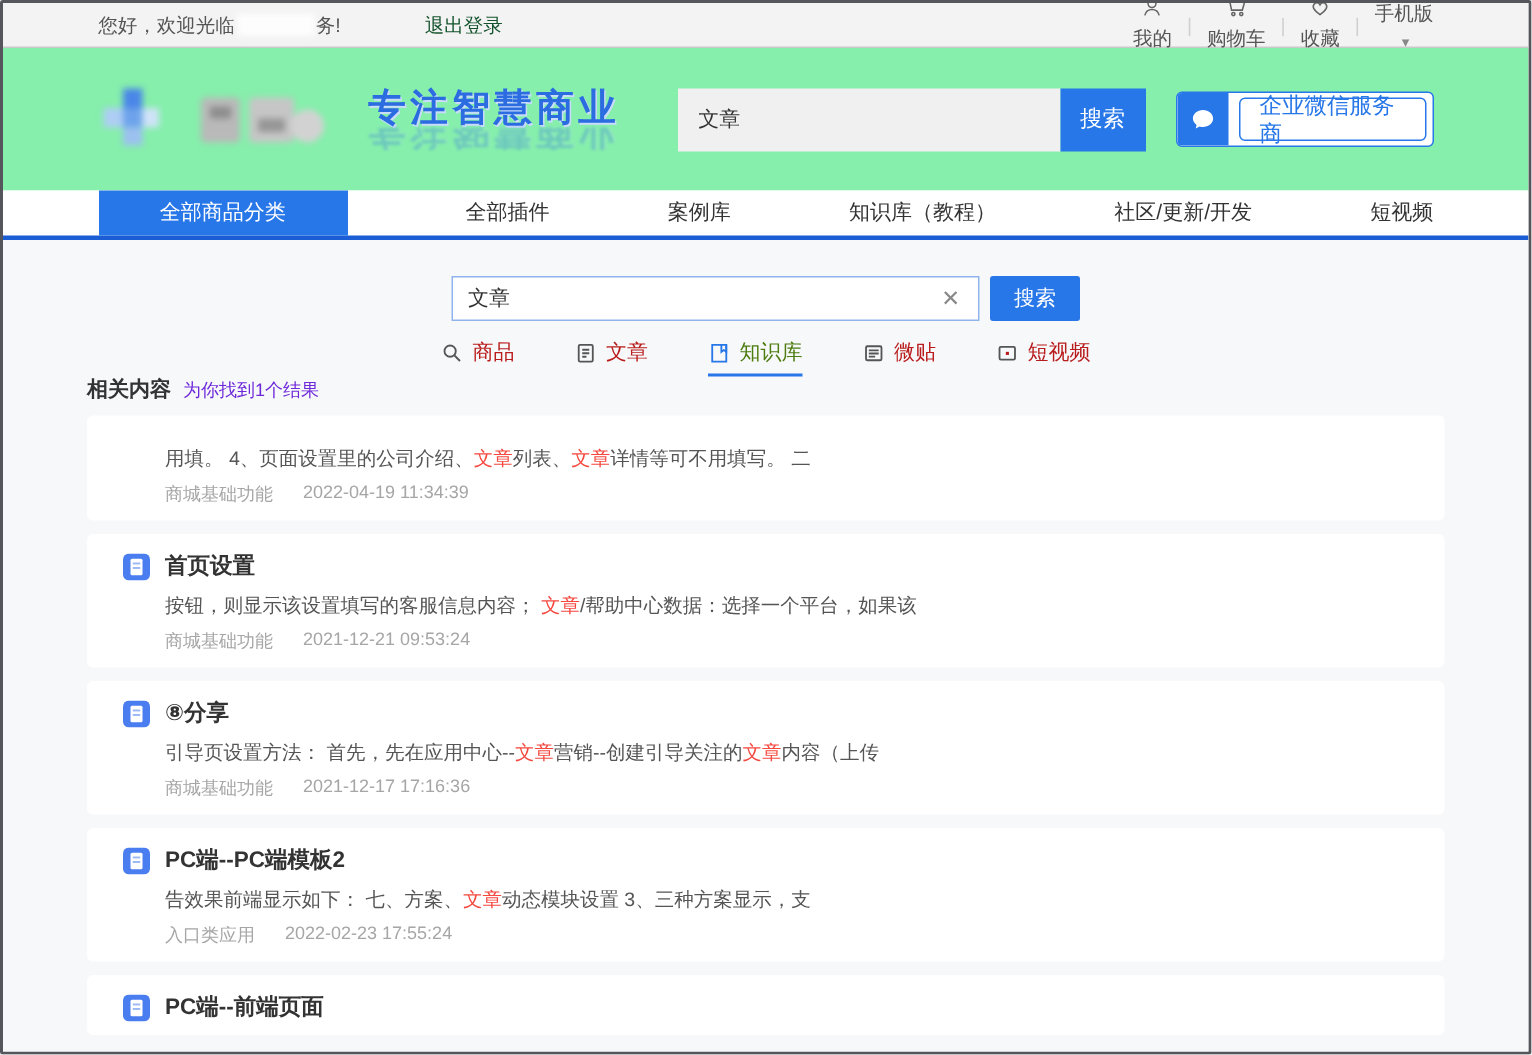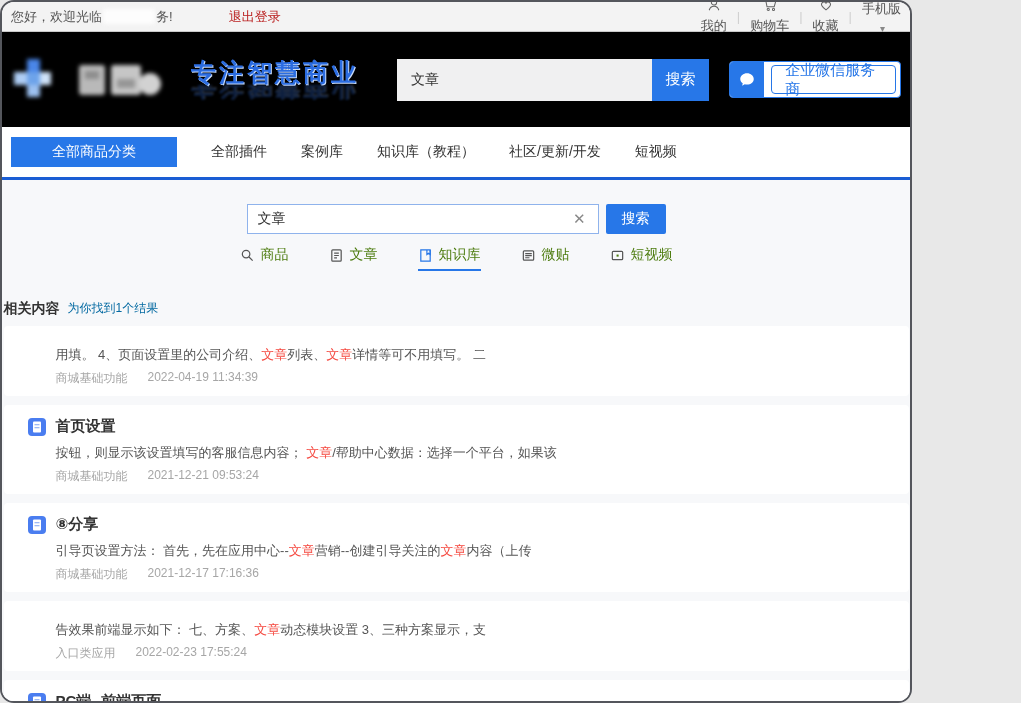--- a/index.html
+++ b/index.html
@@ -1,40 +1,40 @@
 <!DOCTYPE html>
 <html><head>
 <meta charset="utf-8">
 <style>
   * { box-sizing: border-box; margin: 0; padding: 0; }
   html,body { background:#e8e8e8; }
   body { font-family: "Liberation Sans", "DejaVu Sans", sans-serif; }
 
   .window {
-    width: 912px; height: 703px;
-    border: 2px solid #54565c; border-radius: 14px;
+    width: 1021px; height: 703px;
+    border: 2px solid #54565c; border-radius: 2px;
     overflow: hidden; background: #fff; position: relative;
   }
 
   
   .topbar { height: 30px; background: #f3f3f3; border-bottom: 1px solid #c9c9c9;
             display: flex; align-items: center; font-size: 13px; color: #555; }
   .topbar-inner { width: 890px; margin: 0 auto; display: flex; align-items: center; justify-content: space-between; }
   .tb-left { display: flex; align-items: center; gap: 56px; }
   .greet { display: flex; align-items: center; }
   .censor-blob { display: inline-block; width: 52px; height: 15px; margin: 0 1px;
                  background: #fdfdfd; border-radius: 2px; filter: blur(2px); }
-  .logout { color: #b91c1c; cursor: pointer; }
+  .logout { color: #14532d; cursor: pointer; }
   .tb-right { display: flex; align-items: center; gap: 10px; color: #555; }
   .tb-link { display: flex; align-items: center; gap: 5px; cursor: pointer; flex-direction: column; }
   .tb-sep { color: #d0d0d0; }
   .caret { font-size: 10px; color: #888; margin-left: 2px; }
 
   
-  .header { height: 95px; background: #000000; display: flex; align-items: center; }
+  .header { height: 95px; background: #86efac; display: flex; align-items: center; }
   .header-inner { width: 890px; margin: 0 auto; display: flex; align-items: center; }
   .logo-group { display: flex; align-items: center; gap: 14px; }
   .logo-blur { filter: blur(2px); }
   .slogan-wrap { margin-left: 12px; line-height: 1; }
   .slogan { font-size: 25px; font-weight: bold; color: #2b6ce0; letter-spacing: 3px;
             text-shadow: 1px 1px 0 #c9dcfa; white-space: nowrap; }
   .slogan-reflect { display: block; transform: scaleY(-1); opacity: .28; filter: blur(1px);
                     height: 15px; overflow: hidden; }
 
   .hd-search { display: flex; margin-left: 38px; }
@@ -44,46 +44,46 @@
             font-size: 15px; cursor: pointer; font-family: inherit; }
 
   .wx-btn { margin-left: 20px; display: flex; align-items: stretch; border: 1px solid #2777e8;
             border-radius: 4px; overflow: hidden; height: 37px; cursor: pointer; background:#fff; }
   .wx-icon-box { width: 37px; background: #2777e8; display: flex; align-items: center; justify-content: center; }
   .wx-label { display: flex; align-items: center; color: #2777e8; font-size: 15px;
               border: 1px solid #2777e8; border-radius: 4px; margin: 3px 4px 3px 7px; padding: 0 13px; }
 
   
   .nav { border-bottom: 3px solid #1a5dd4; background: #fff; }
-  .nav-inner { width: 890px; margin: 10px auto; display: flex; align-items: stretch; height: 30px; }
+  .nav-inner { width: 890px; margin: 0 auto; display: flex; align-items: stretch; height: 30px; justify-content: space-between; }
   .nav-active { width: 166px; background: #2777e8; color: #fff; font-size: 14px;
                 display: flex; align-items: center; justify-content: center; cursor: pointer; }
   .nav-item { display: flex; align-items: center; margin-left: 34px; font-size: 14px; color: #333; cursor: pointer; }
 
   
   .main { background: #f7f8fa; height: 543px; overflow: hidden; }
 
   .search-row { display: flex; justify-content: center; padding-top: 24px; }
   .s-input-wrap { width: 352px; height: 30px; background: #fff; border: 1px solid #8fb3ec;
                   display: flex; align-items: center; padding: 0 10px; }
   .s-input { flex: 1; border: none; outline: none; font-size: 14px; color: #333; font-family: inherit; background: transparent; }
   .s-clear { color: #888; font-size: 15px; cursor: pointer; padding: 0 2px; }
   .s-btn { width: 60px; height: 30px; margin-left: 7px; background: #2777e8; color: #fff; border: none;
            border-radius: 2px; font-size: 14px; cursor: pointer; font-family: inherit; }
 
   .tabs-row { display: flex; justify-content: center; gap: 40px; margin-top: 12px; }
-  .tab { display: flex; align-items: center; gap: 6px; font-size: 14px; color: #4d7c0f;
+  .tab { display: flex; align-items: center; gap: 6px; font-size: 14px; color: #b91c1c;
          padding-bottom: 5px; border-bottom: 2px solid transparent; cursor: pointer; }
   .tab svg { stroke: #555; }
   .tab.active { color: #4d7c0f; border-bottom-color: #2777e8; }
   .tab.active svg { stroke: #2777e8; }
 
-  .results-head { width: 905px; margin: 29px auto 0; display: flex; align-items: flex-start; }
+  .results-head { width: 905px; margin: 0 auto 0; display: flex; align-items: flex-end; }
   .results-title { font-size: 14px; font-weight: bold; color: #333; }
-  .results-count { font-size: 12px; color: #0369a1; margin-left: 8px; }
+  .results-count { font-size: 12px; color: #6d28d9; margin-left: 8px; }
 
   .results-list { width: 905px; margin: 8px auto 0; }
   .card { background: #fff; border-radius: 4px; padding: 12px 24px 9px; margin-bottom: 9px; cursor: pointer; }
   .card-title-row { display: flex; align-items: center; gap: 10px; }
   .card-title { font-size: 15px; font-weight: bold; color: #333; }
   .card-desc { margin: 8px 0 0 28px; font-size: 13px; color: #555; line-height: 17px; }
   .card-desc .hl { color: #f5483f; }
   .card-meta { margin: 7px 0 0 28px; font-size: 12px; color: #a6a6a6; display: flex; gap: 20px; }
 </style>
 </head>
@@ -272,35 +272,44 @@
           <span class="card-title">⑧分享</span>
         </div>
         <div class="card-desc"><span>引导页设置方法： 首先，先在应用中心--</span><span class="hl">文章</span><span>营销--创建引导关注的</span><span class="hl">文章</span><span>内容（上传</span></div>
         <div class="card-meta">
           <span>商城基础功能</span>
           <span>2021-12-17 17:16:36</span>
         </div>
       </div>
 
       <div class="card">
-        <div class="card-desc"><span>告效果前端显示如下： 七、方案、</span><span class="hl">文章</span><span>动态模块设置 3、三种方案显示，支</span></div>
-        <div class="card-meta">
-          <span>入口类应用</span>
-          <span>2022-02-23 17:55:24</span>
-        </div>
-      </div>
-
-      <div class="card">
         <div class="card-title-row">
           <svg width="18" height="18" viewBox="0 0 18 18">
             <rect width="18" height="18" rx="4" fill="#4a7df0"></rect>
             <rect x="5" y="3.5" width="8" height="11" rx="1" fill="#fff"></rect>
             <rect x="6.5" y="6" width="5" height="1.3" fill="#9db9f5"></rect>
             <rect x="6.5" y="9" width="5" height="1.3" fill="#9db9f5"></rect>
           </svg>
+          <span class="card-title">PC端--PC端模板2</span>
+        </div>
+        <div class="card-desc"><span>告效果前端显示如下： 七、方案、</span><span class="hl">文章</span><span>动态模块设置 3、三种方案显示，支</span></div>
+        <div class="card-meta">
+          <span>入口类应用</span>
+          <span>2022-02-23 17:55:24</span>
+        </div>
+      </div>
+
+      <div class="card">
+        <div class="card-title-row">
+          <svg width="18" height="18" viewBox="0 0 18 18">
+            <rect width="18" height="18" rx="4" fill="#4a7df0"></rect>
+            <rect x="5" y="3.5" width="8" height="11" rx="1" fill="#fff"></rect>
+            <rect x="6.5" y="6" width="5" height="1.3" fill="#9db9f5"></rect>
+            <rect x="6.5" y="9" width="5" height="1.3" fill="#9db9f5"></rect>
+          </svg>
           <span class="card-title">PC端--前端页面</span>
         </div>
 
       </div>
     </div>
 
   </div>
 </div>
 
 </body></html>

